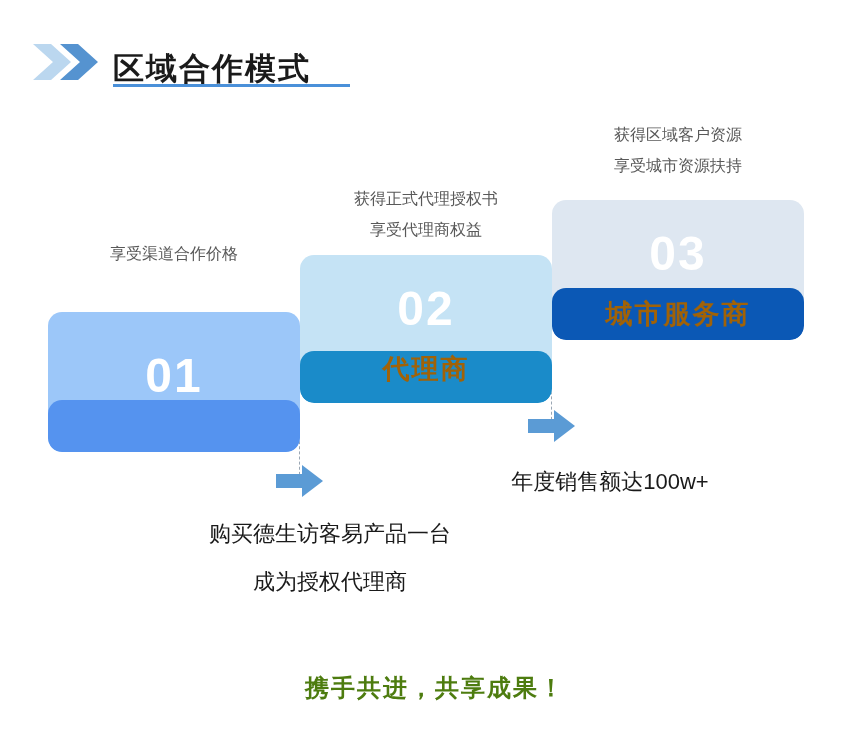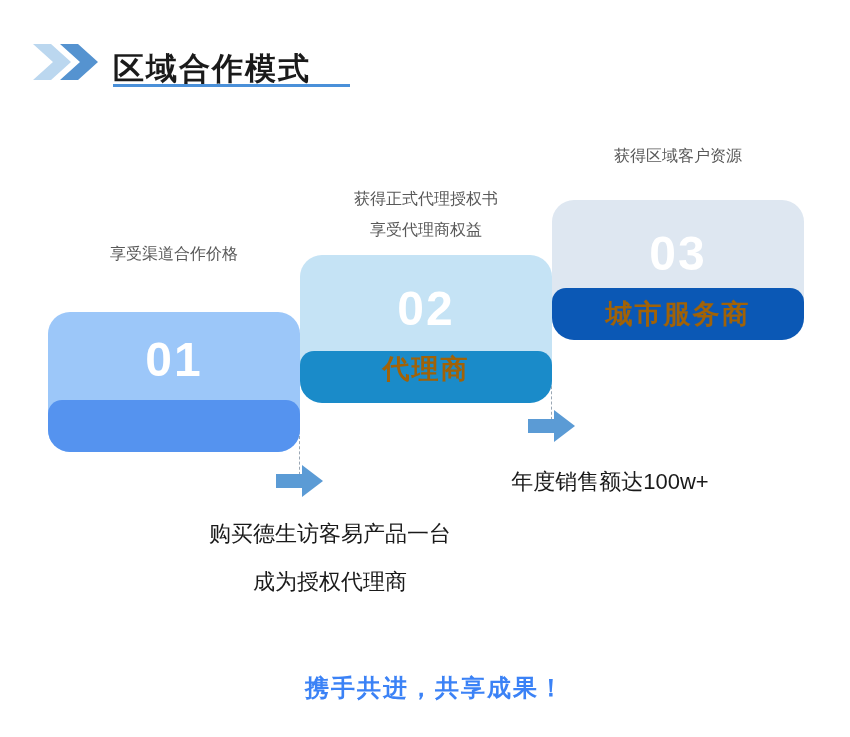--- a/index.html
+++ b/index.html
@@ -18,59 +18,59 @@
     position:absolute; left:113px; top:48px;
     font-size:31px; font-weight:bold; color:#1a1a1a;
     letter-spacing:2px; white-space:nowrap;
   }
   .title-rule {
     position:absolute; left:113px; top:84px; width:237px; height:3px;
     background:#4a90d9;
   }
 
   
-  .card { position:absolute; border-radius:22px; overflow:hidden; }
+  .card { position:absolute; border-radius:14px; overflow:hidden; }
   .card-top { position:absolute; left:0; top:0; width:100%; }
   .card-band { position:absolute; left:0; bottom:0; width:100%; border-radius:14px; }
   .card-num {
     position:absolute; width:100%; text-align:center;
     font-size:48px; font-weight:bold; color:#ffffff; letter-spacing:2px;
     line-height:1;
   }
   .card-label {
     position:absolute; width:100%; text-align:center;
     font-size:27px; font-weight:bold; color:#a16207; letter-spacing:2px;
     line-height:1;
   }
 
   #card1 { left:48px; top:312px; width:252px; height:140px; z-index:3; }
   #card1 .card-top  { height:140px; background:#9CC7F9; }
   #card1 .card-band { height:52px;  background:#5593EF; }
-  #card1 .card-num   { top:24px; }
+  #card1 .card-num   { top:40px; }
 
   #card2 { left:300px; top:255px; width:252px; height:148px; z-index:2; }
   #card2 .card-top  { height:140px; background:#C5E3F5; }
   #card2 .card-band { height:52px;  background:#1A8BC9; }
 
   #card3 { left:552px; top:200px; width:252px; height:140px; z-index:1; }
   #card3 .card-top  { height:140px; background:#DEE7F1; }
   #card3 .card-band { height:52px;  background:#0B58B5; }
 
   .num-pos   { position:absolute; top:30px;  width:100%; text-align:center; }
   .label-pos { position:absolute; top:101px; width:100%; text-align:center; }
 
   
   .caption {
     position:absolute; text-align:center;
     font-size:16px; color:#595959; line-height:31px;
     white-space:nowrap;
   }
   #cap1 { left:48px; top:238px; width:252px; }
   #cap2 { left:300px; top:183px; width:252px; }
-  #cap3 { left:552px; top:119px; width:252px;margin-top:21px; }
+  #cap3 { left:552px; top:119px; width:252px; }
 
   
   .dash {
     position:absolute; width:0; border-left:1px dashed #9aa7b4;
   }
   #dash1 { left:299px; top:395px; height:85px; }
   #dash2 { left:551px; top:340px; height:85px; }
 
   
   .arrow { position:absolute; width:48px; height:34px; }
@@ -82,41 +82,42 @@
     white-space:nowrap;
   }
   .bottom-text b { font-weight:normal; }
   #bt1 { left:140px; top:510px; width:380px; }
   #bt2 { left:430px; top:458px; width:360px; }
 
   
   .slogan {
     position:absolute; left:0; top:672px; width:850px;
     text-align:center; font-size:24px; font-weight:bold;
-    color:#3b82f6; letter-spacing:2px;padding-left:20px;
+    color:#4d7c0f; letter-spacing:2px;padding-left:20px;
   }
 </style>
 </head>
 <body>
 
 <div id="root">
 
   <div class="header">
     <div class="chev-wrap">
       <svg width="66" height="40" viewBox="0 0 66 40">
         <polygon points="0,2 18,2 38,20 18,38 0,38 20,20" fill="#BBD7EF"></polygon>
         <polygon points="27,2 45,2 65,20 45,38 27,38 47,20" fill="#5593D0"></polygon>
       </svg>
     </div>
     <div class="title-text">区域合作模式</div>
     <div class="title-rule"></div>
   </div>
 
   <div class="caption" id="cap3">
     <div>获得区域客户资源</div>
+    <div>享受城市资源扶持</div>
   </div>
   <div class="caption" id="cap2">
     <div>获得正式代理授权书</div>
     <div>享受代理商权益</div>
   </div>
   <div class="caption" id="cap1">
     <div>享受渠道合作价格</div>
   </div>
 
   <div class="dash" id="dash2"></div>

